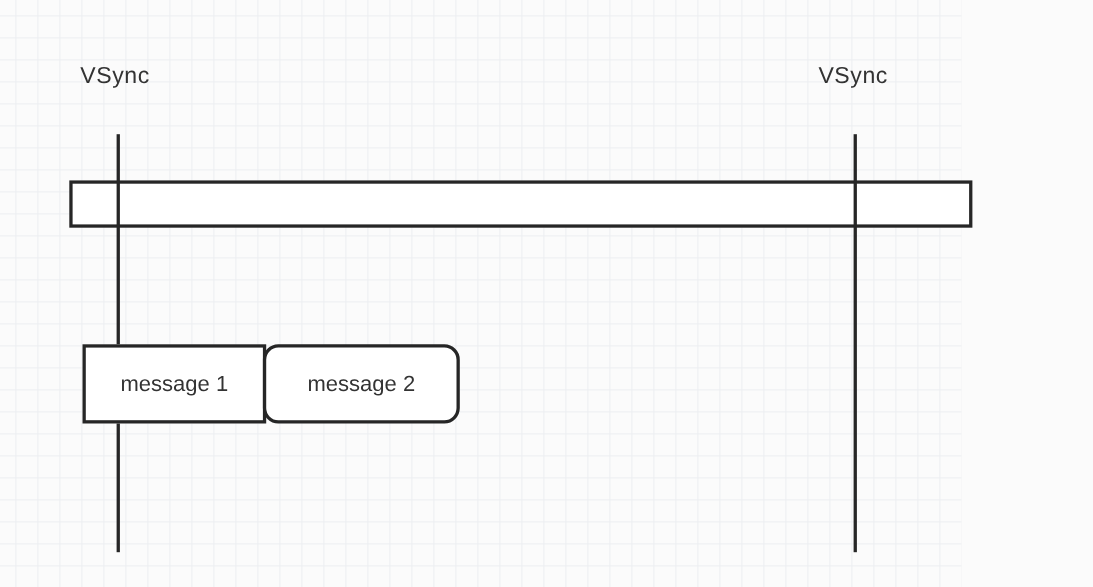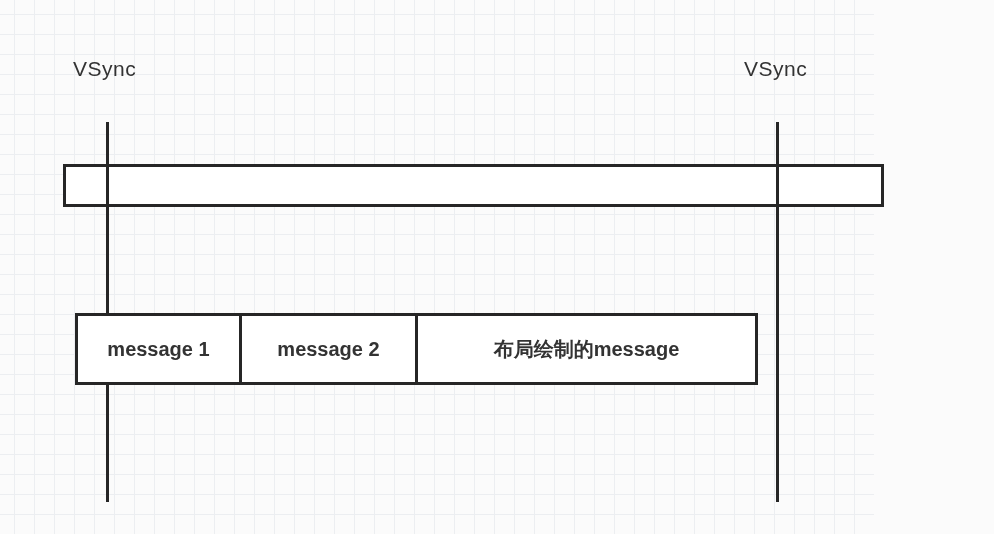--- a/index.html
+++ b/index.html
@@ -51,34 +51,33 @@
     border:3px solid var(--stroke);
     background:var(--box-fill);
     z-index:2;
   }
   .message-row{
     position:absolute;
     left:75px;top:313px;
     height:72px;
     display:flex;
     z-index:4;
-    font-weight:bold;
   }
   .message-box{
     height:72px;
     border:3px solid var(--stroke);
     background:var(--box-fill);
     display:flex;
     align-items:center;
     justify-content:center;
     font-size:20px;
     color:var(--text-color);
     white-space:nowrap;
   }
-  .message-box + .message-box{margin-left:-3px;}
+  .message-box + .message-box{margin-left:-3px;border-radius:14px;}
   .message-box.m1{width:167px;}
   .message-box.m2{width:179px;}
   .message-box.m3{width:177px;}
   .message-box.m4{width:343px;}
 </style>
 </head>
 <body>
 
 <div class="canvas">
 
@@ -88,16 +87,15 @@
 
   <div class="frame-bar"></div>
 
   <div class="vline left"></div>
 
   <div class="vline right"></div>
 
   <div class="message-row">
     <div class="message-box m1">message 1</div>
     <div class="message-box m2">message 2</div>
-    <div class="message-box m4">布局绘制的message</div>
   </div>
 
 </div>
 
 </body></html>

